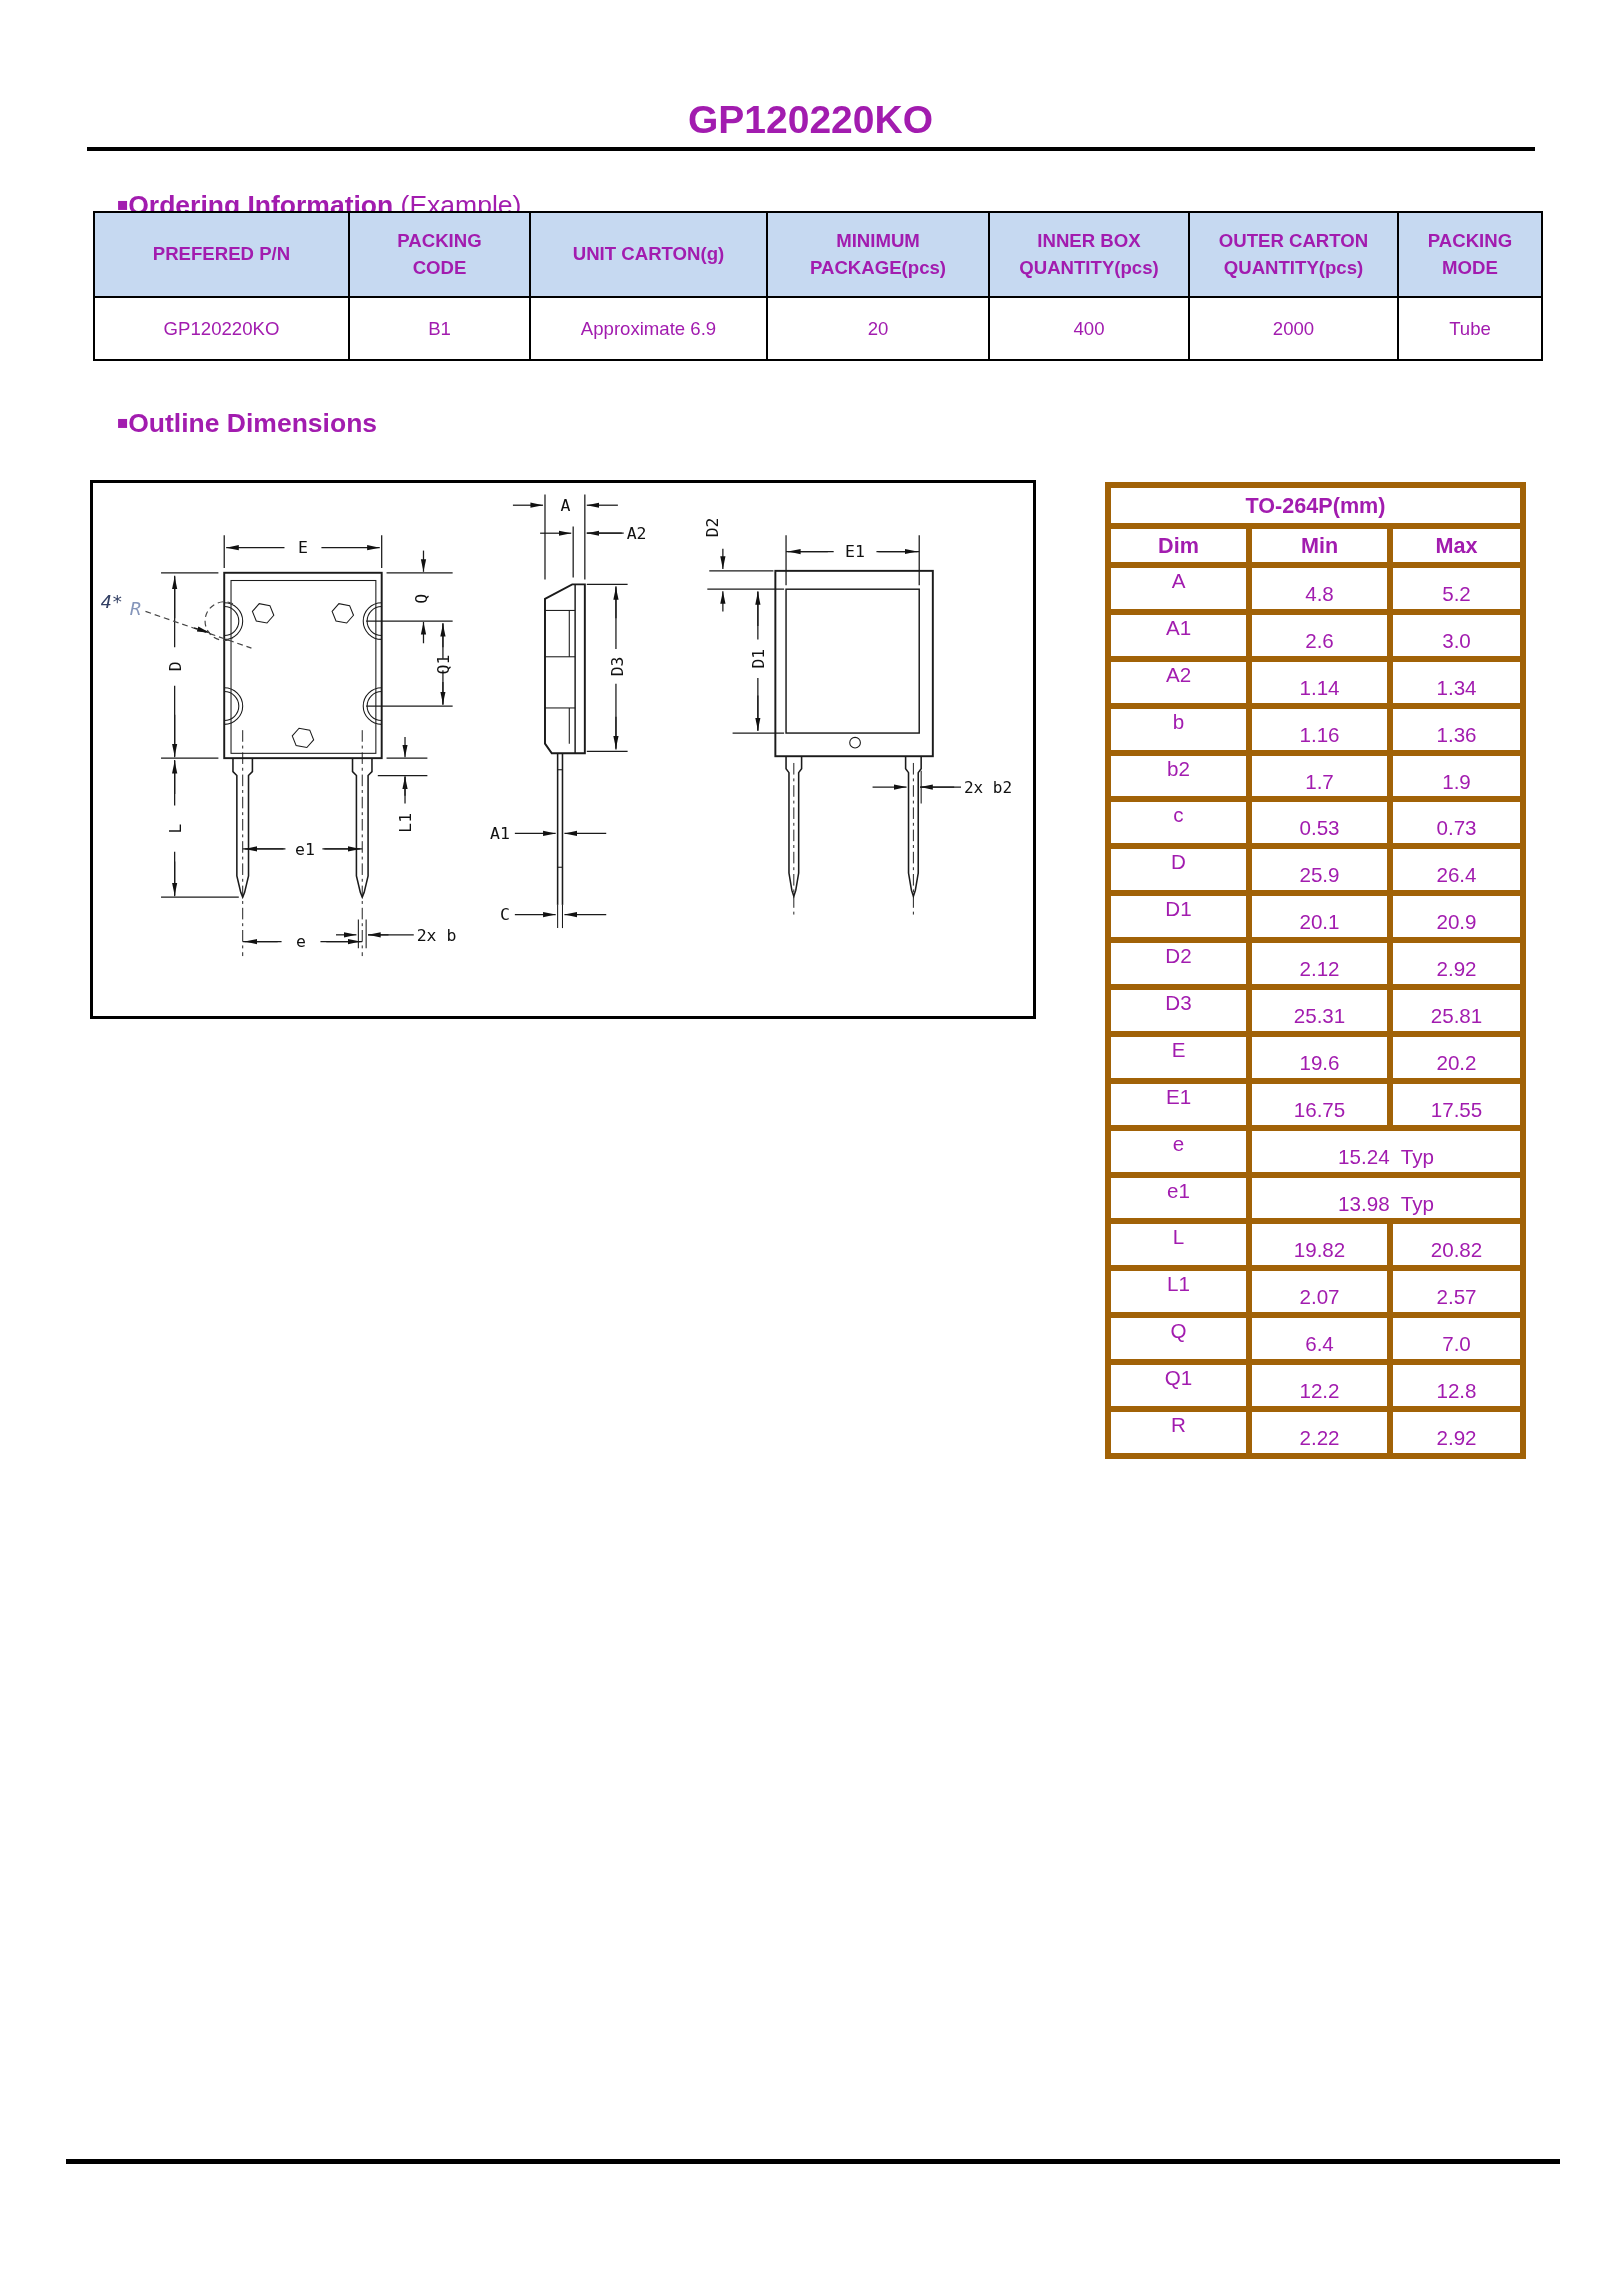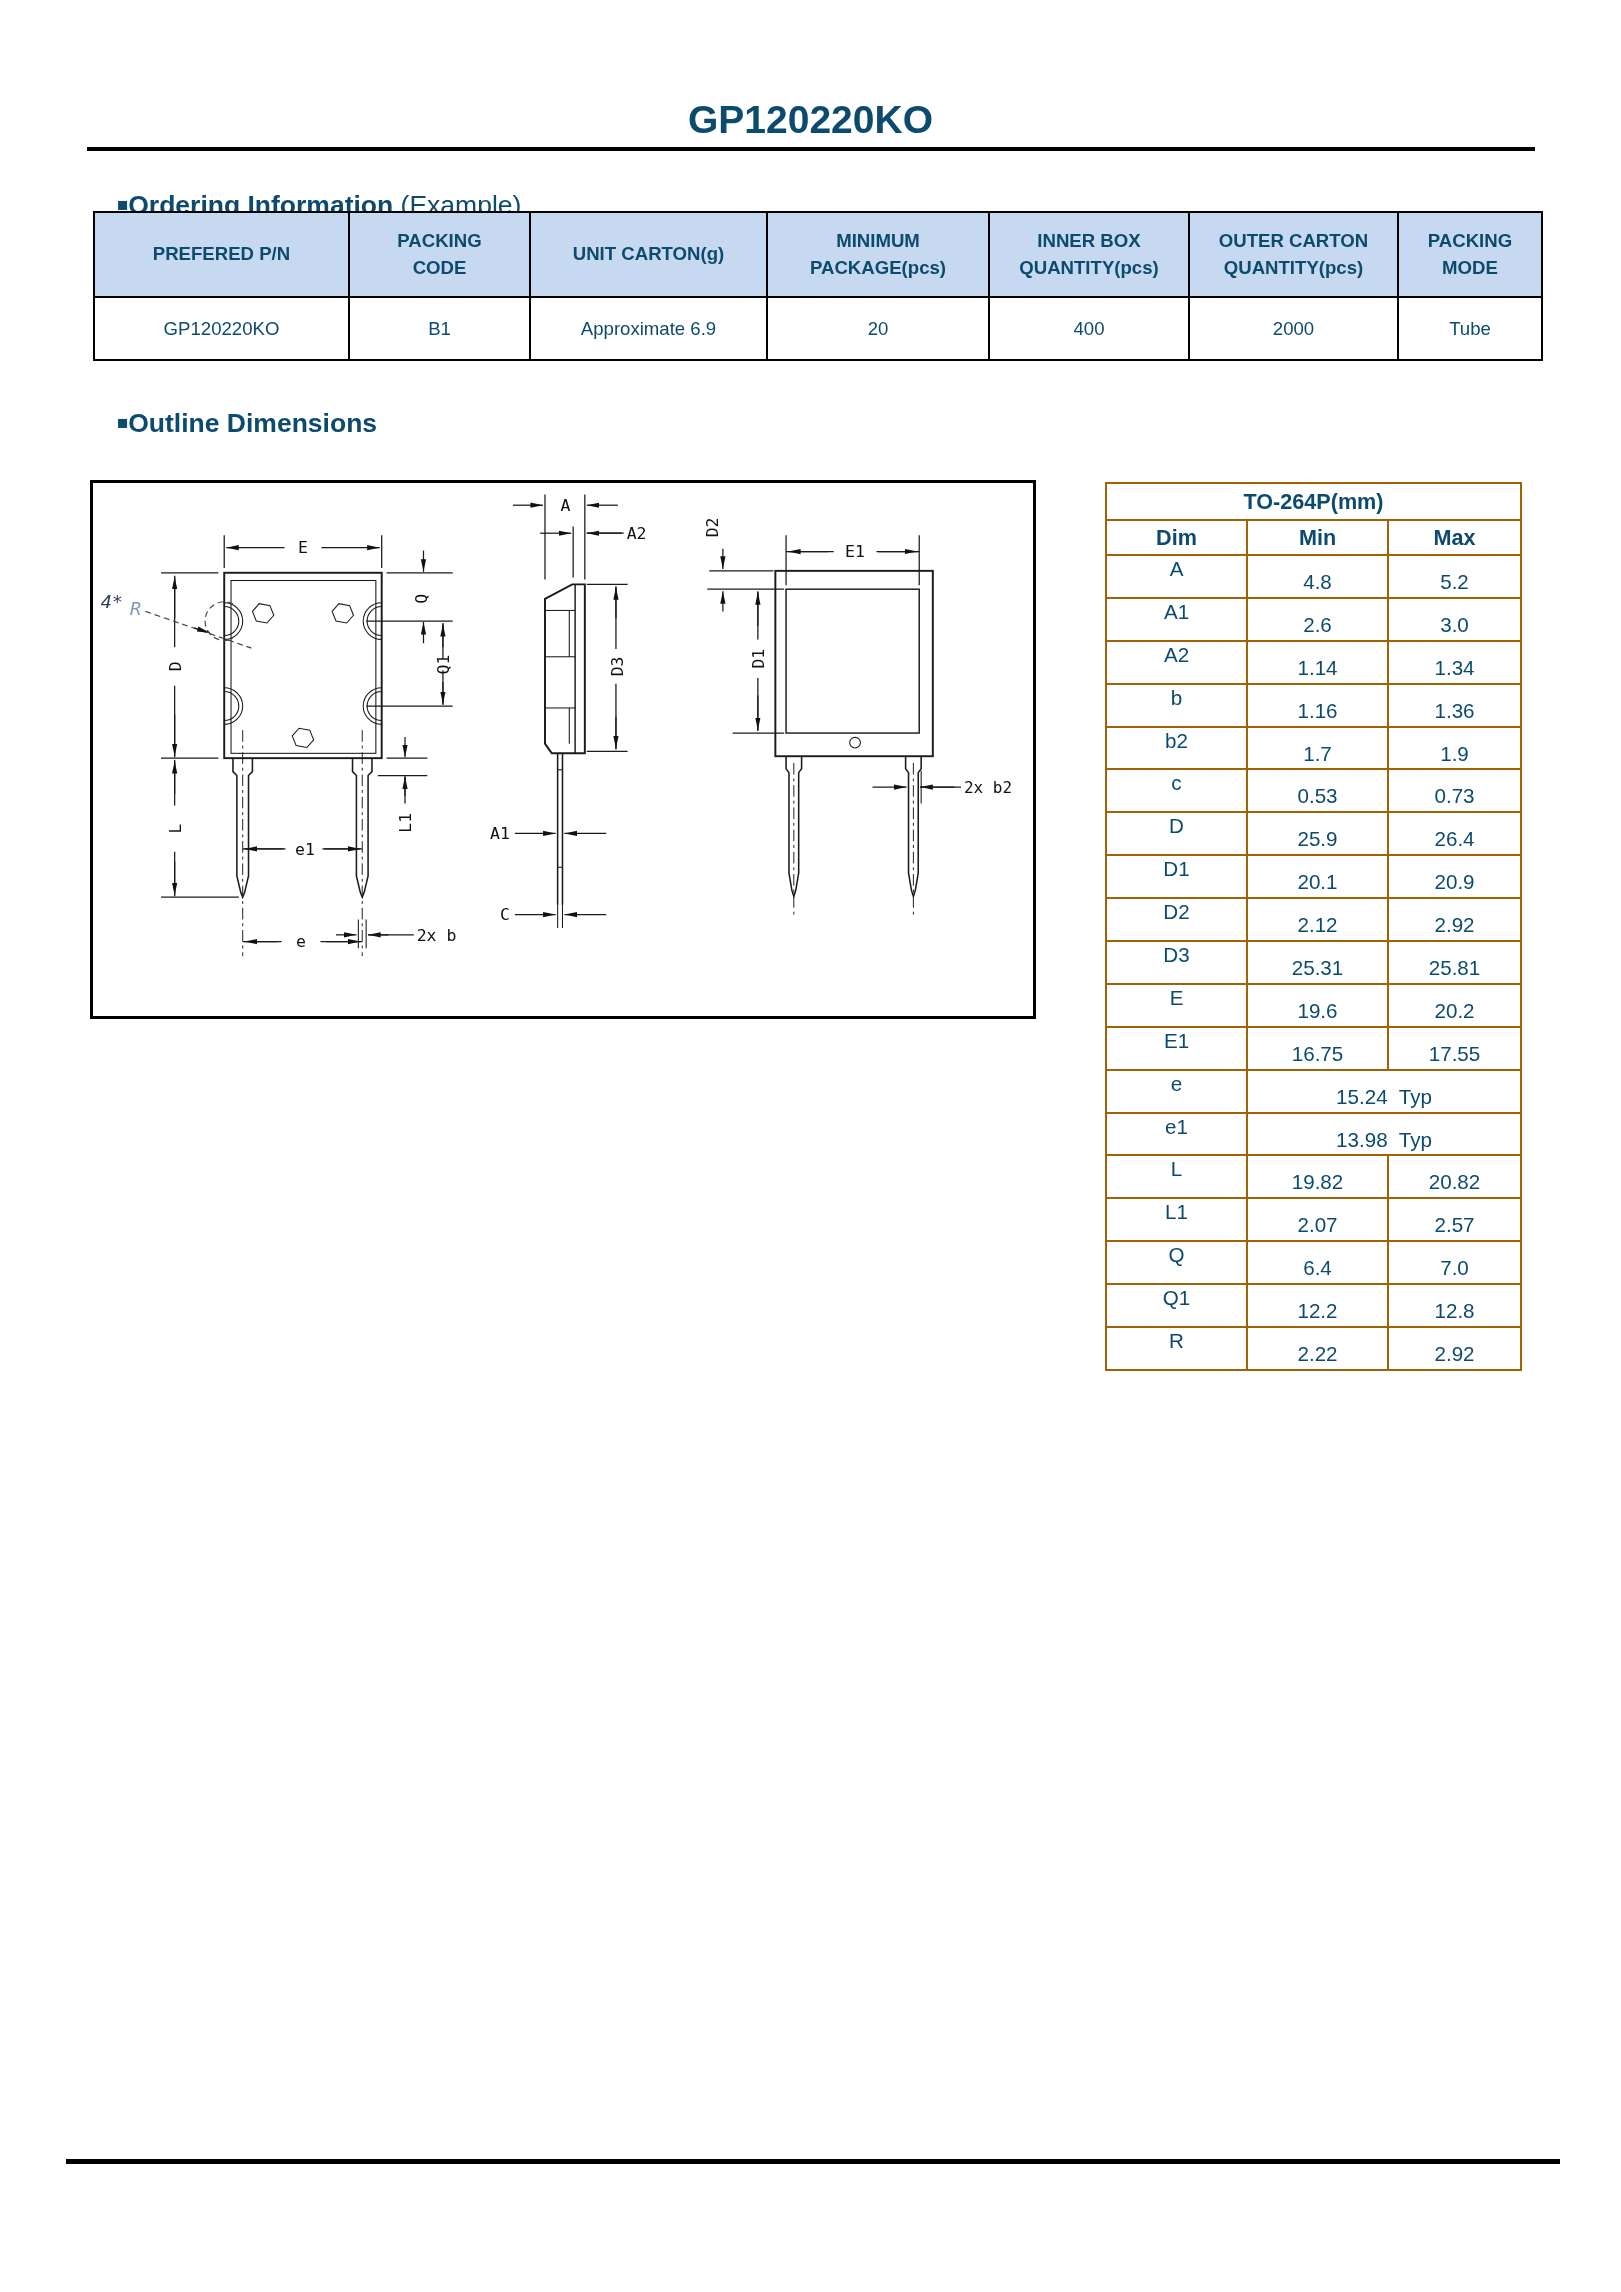--- a/index.html
+++ b/index.html
@@ -1,37 +1,37 @@
 <!DOCTYPE html>
 <html><head>
 <meta charset="utf-8">
 <style>
   html,body{margin:0;padding:0;background:#e8e8e8;}
   #page{position:relative;width:1621px;height:2293px;background:#ffffff;
-        font-family:"Liberation Sans", sans-serif;color:#0c4a6e;overflow:hidden;}
+        font-family:"Liberation Sans", sans-serif;color:#a21caf;overflow:hidden;}
   .abs{position:absolute;}
   
   #doc-title{top:97px;left:0;width:100%;text-align:center;font-size:39px;font-weight:bold;line-height:45px;}
   #rule-top{top:147px;left:87px;width:1448px;height:3.9px;background:#000;}
   
   .sec-head{font-size:26.5px;line-height:35px;white-space:nowrap;margin-left:24px;}
   .sec-bullet{font-size:18.6px;vertical-align:2.9px;}
   .sec-bold{font-weight:bold;}
   #sec1{top:187px;left:93px;}
   #sec2{top:405px;left:93px;}
   
   #ordering-table{top:211px;left:93px;width:1448px;border-collapse:collapse;table-layout:fixed;}
   #ordering-table td{border:2px solid #000;text-align:center;vertical-align:middle;
                      font-size:18.6px;padding:0 3.9px;overflow:hidden;}
   #ordering-table tr.hdr td{height:83px;font-weight:bold;line-height:26.5px;border-bottom:2.9px solid #000;}
   #ordering-table tr.dat td{height:61px;}
   #ordering-table{border:2.9px solid #000;}
   
   #dim-table{top:482px;left:1105px;width:416px;border-collapse:collapse;table-layout:fixed;border:2.9px solid #000;}
-  #dim-table td{border:2px solid #a16207;text-align:center;font-size:20.6px;padding:0;overflow:hidden;}
+  #dim-table td{border:6px solid #a16207;text-align:center;font-size:20.6px;padding:0;overflow:hidden;}
   #dim-table tr.t-title td{height:35px;font-weight:bold;font-size:21.6px;vertical-align:middle;}
   #dim-table tr.t-hdr td{height:33px;font-weight:bold;font-size:21.6px;vertical-align:middle;}
   #dim-table tr.t-row td{height:38px;}
   #dim-table td.c-dim{vertical-align:top;padding-top:1px;}
   #dim-table td.c-val{vertical-align:bottom;padding-bottom:2.9px;}
   
   #drawing-frame{top:480px;left:90px;width:946px;height:539px;border:3.9px solid #000;box-sizing:border-box;}
   #drawing-frame svg{display:block;}
   .lw2{stroke:#1b1b1b;stroke-width:2;fill:none;}
   .lw15{stroke:#1b1b1b;stroke-width:1.5;fill:none;}

